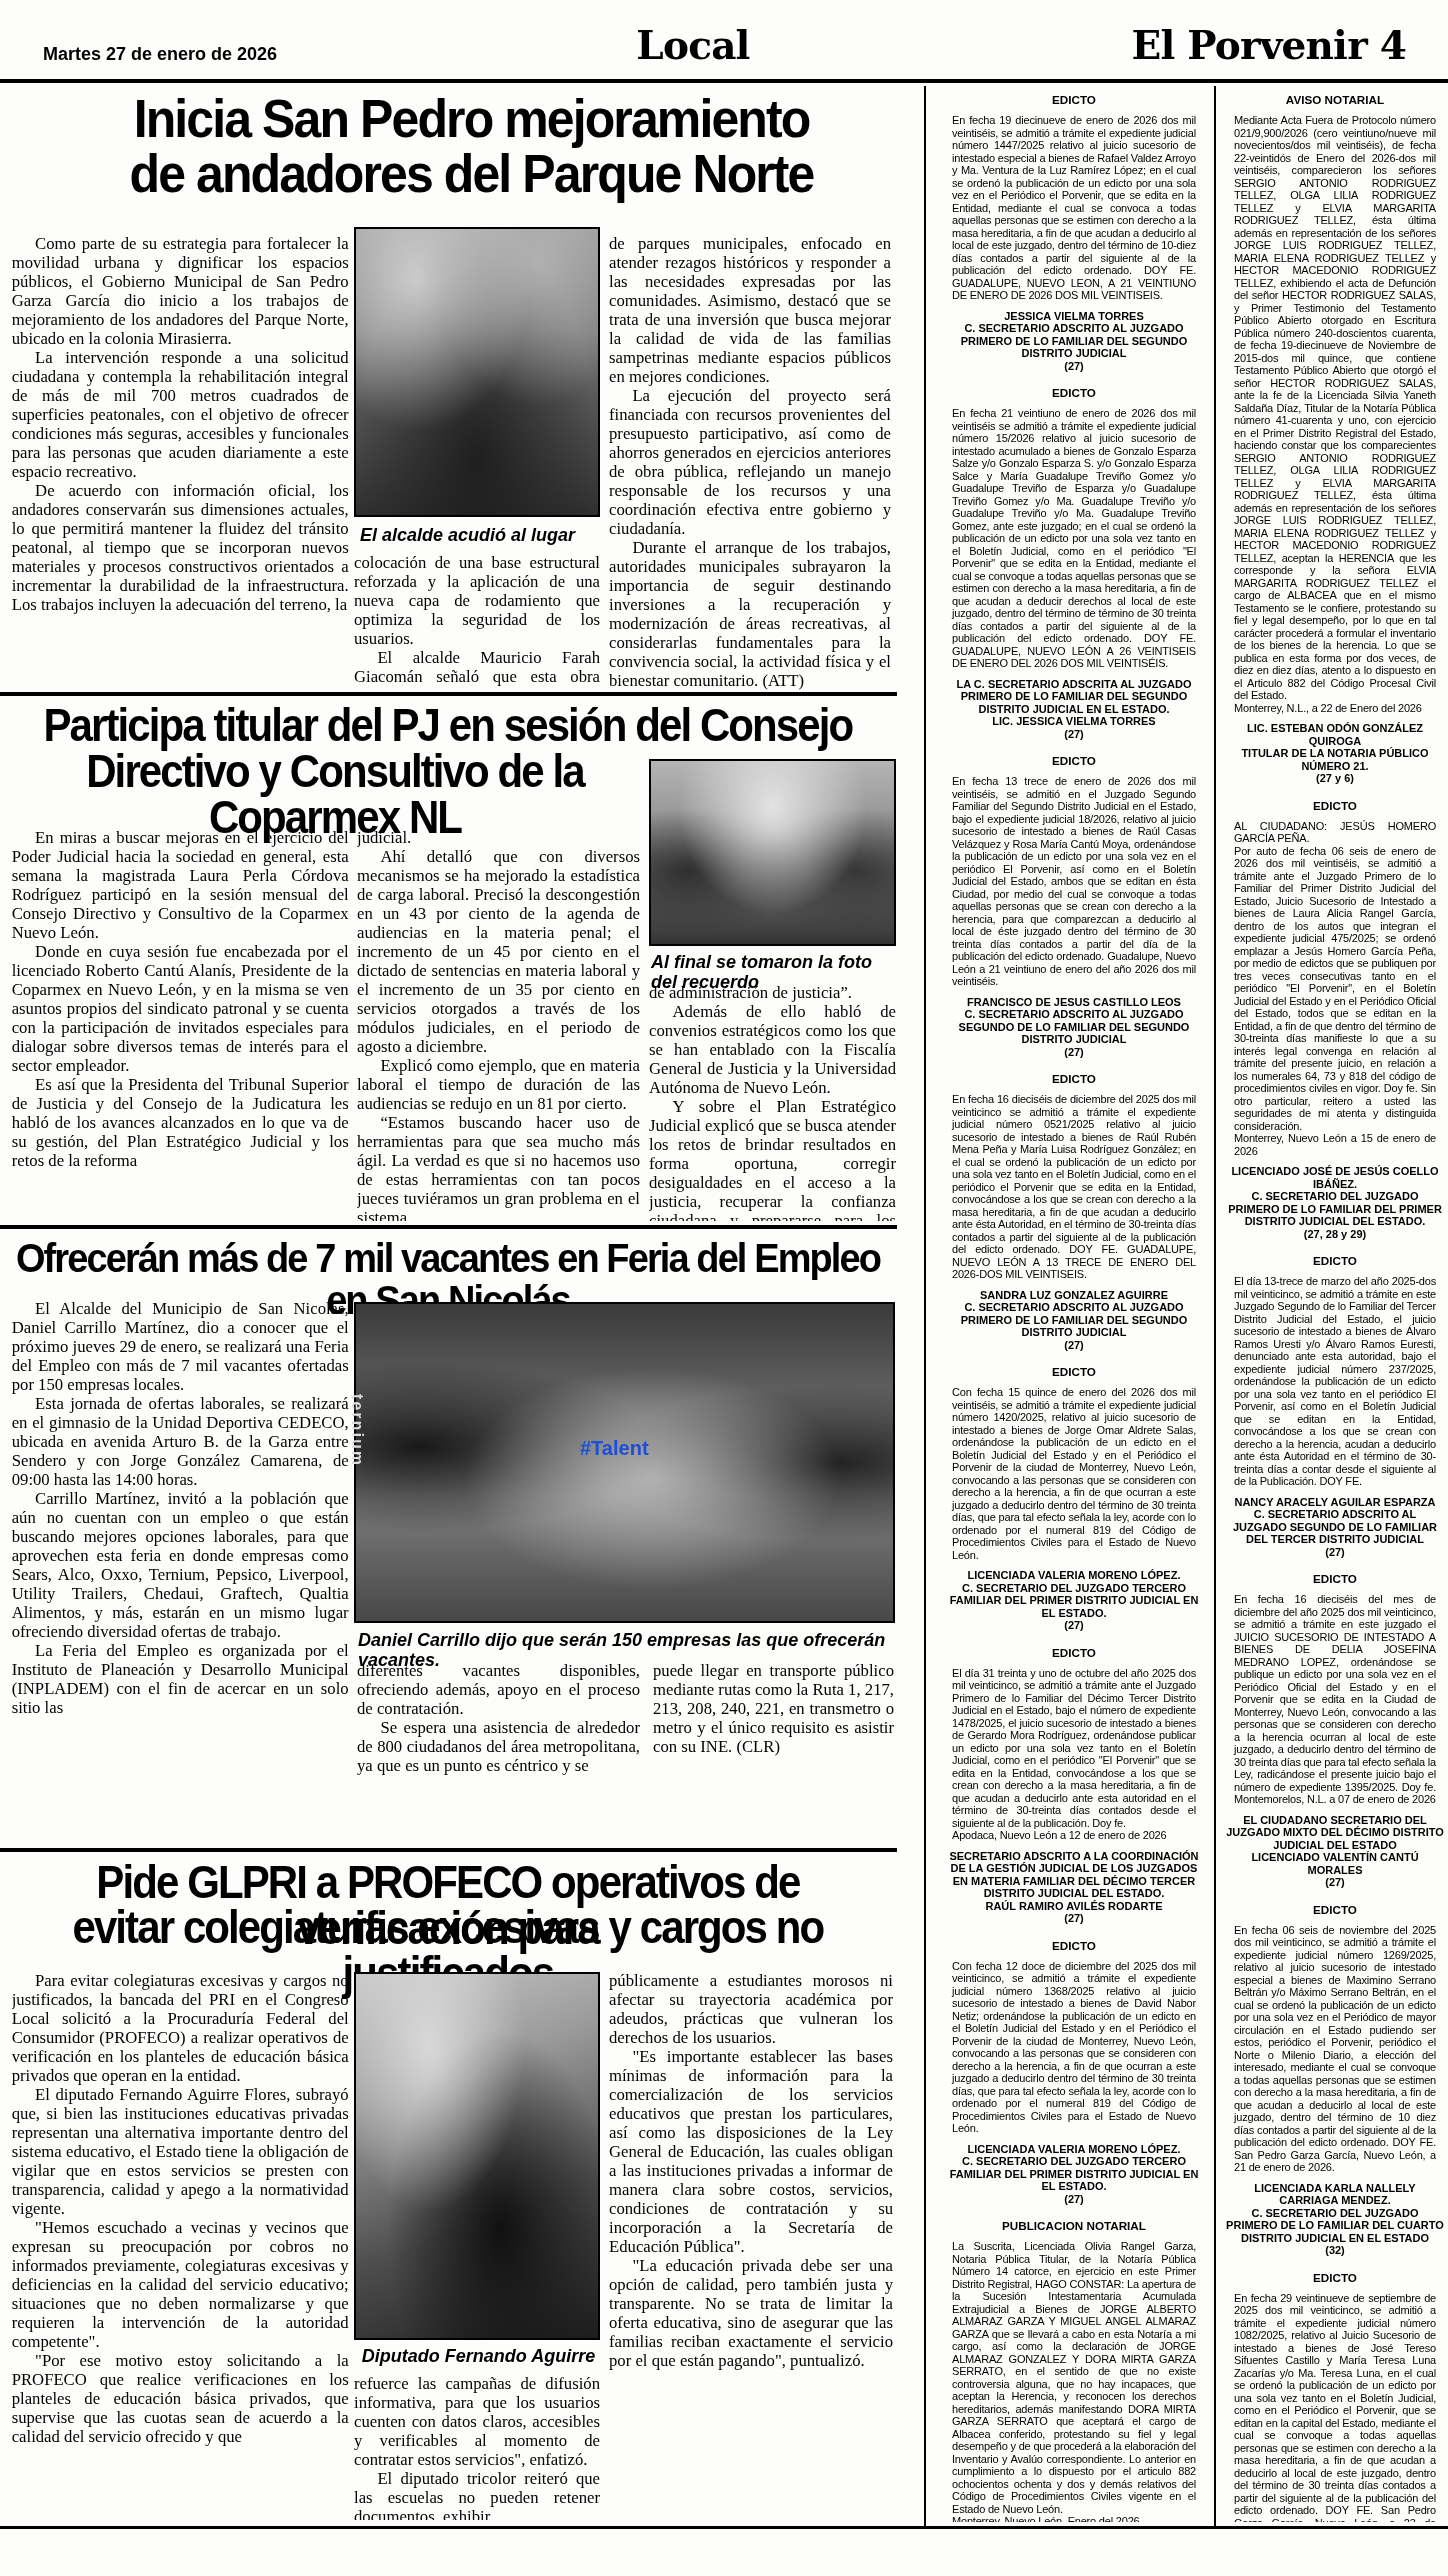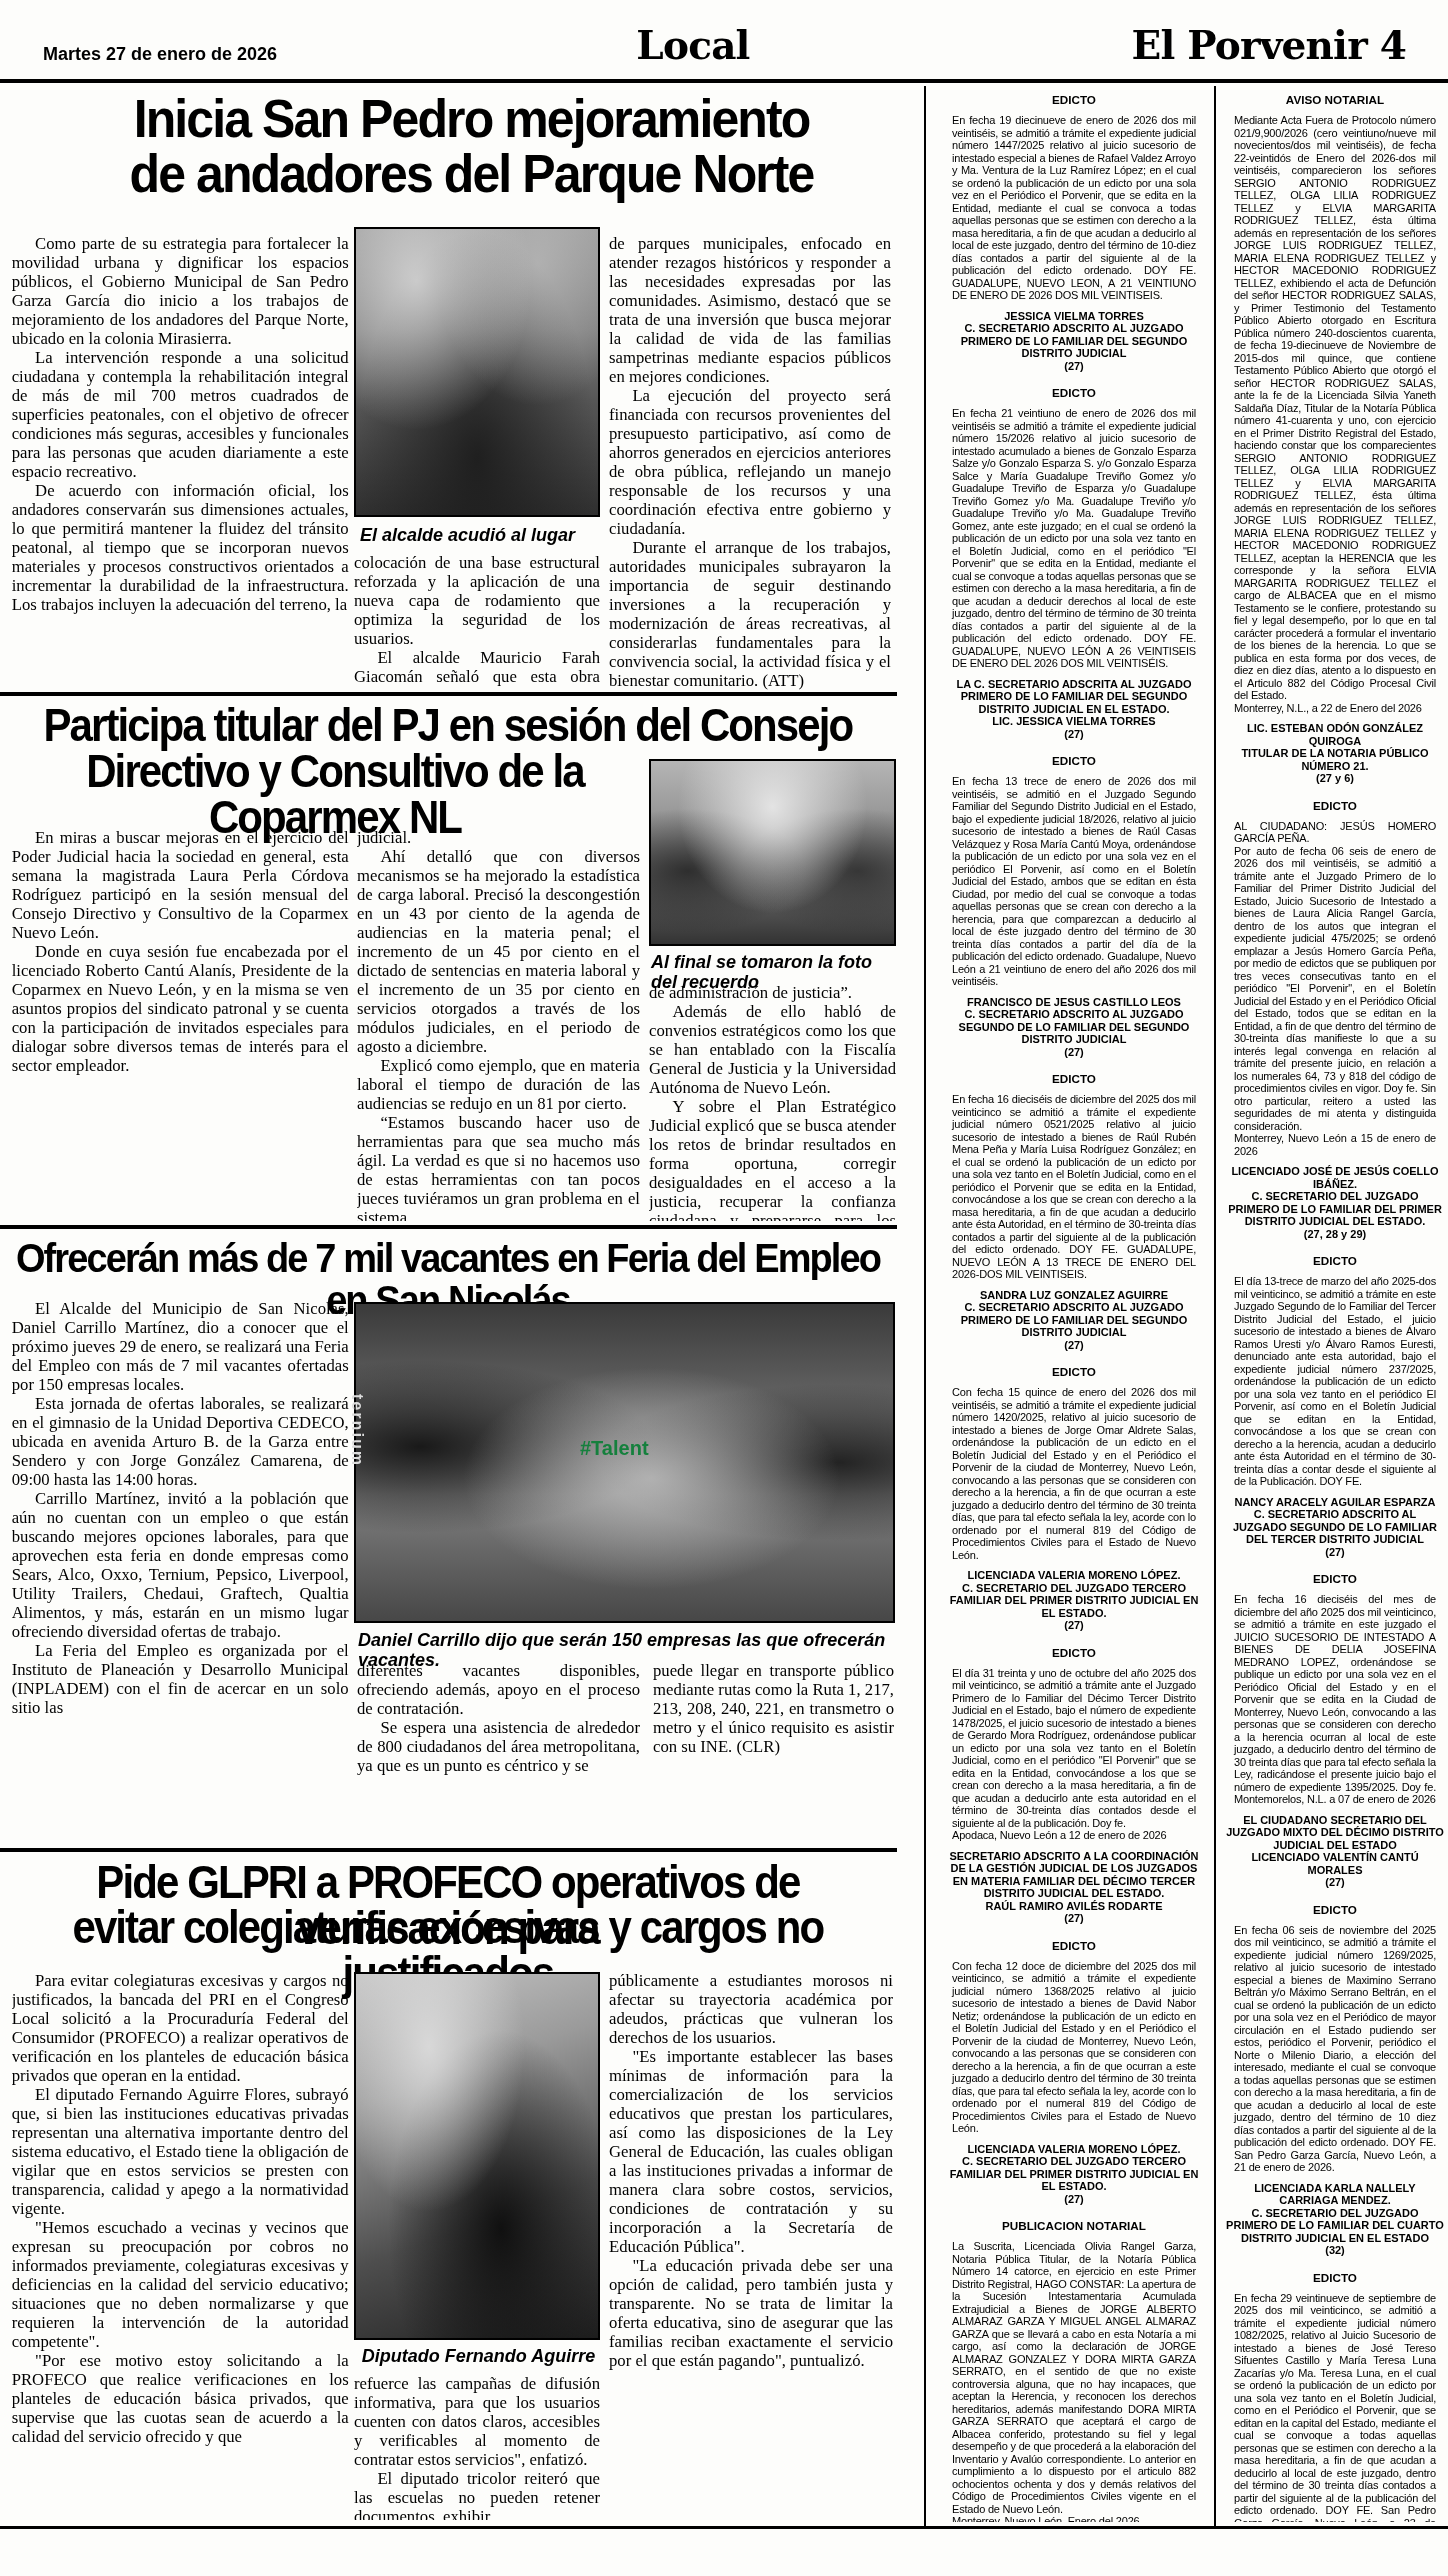--- a/index.html
+++ b/index.html
@@ -68,20 +68,21 @@
 <div class="photo" style="left:649px;top:759px;width:247px;height:187px;
      background:radial-gradient(ellipse at 50% 25%,rgba(235,235,235,.9),transparent 55%),
                 radial-gradient(ellipse at 15% 60%,rgba(30,30,30,.8),transparent 40%),
                 radial-gradient(ellipse at 85% 60%,rgba(40,40,40,.8),transparent 40%),
                 linear-gradient(180deg,#b5b5b5 0%,#8d8d8d 40%,#4c4c4c 85%,#333 100%);"></div>
 <div class="abs caption" style="left:651px;top:952px;width:245px;">Al final se tomaron la foto del recuerdo</div>
 
 <div class="abs bodycol" style="left:11.7px;top:828px;width:337px;height:393px;overflow:hidden;">
   <p>En miras a buscar mejoras en el ejercicio del Poder Judicial hacia la sociedad en general, esta semana la magistrada Laura Perla Córdova Rodríguez participó en la sesión mensual del Consejo Directivo y Consultivo de la Coparmex Nuevo León.</p>
   <p>Donde en cuya sesión fue encabezada por el licenciado Roberto Cantú Alanís, Presidente de la Coparmex en Nuevo León, y en la misma se ven asuntos propios del sindicato patronal y se cuenta con la participación de invitados especiales para dialogar sobre diversos temas de interés para el sector empleador.</p>
+  <p>Es así que la Presidenta del Tribunal Superior de Justicia y del Consejo de la Judicatura les habló de los avances alcanzados en lo que va de su gestión, del Plan Estratégico Judicial y los retos de la reforma</p>
 </div>
 <div class="abs bodycol" style="left:357px;top:828px;width:283px;height:393px;overflow:hidden;">
   <p style="text-indent:0;">judicial.</p>
   <p>Ahí detalló que con diversos mecanismos se ha mejorado la estadística de carga laboral. Precisó la descongestión en un 43 por ciento de la agenda de audiencias en la materia penal; el incremento de un 45 por ciento en el dictado de sentencias en materia laboral y el incremento de un 35 por ciento en servicios otorgados a través de los módulos judiciales, en el periodo de agosto a diciembre.</p>
   <p>Explicó como ejemplo, que en materia laboral el tiempo de duración de las audiencias se redujo en un 81 por cierto.</p>
   <p>“Estamos buscando hacer uso de herramientas para que sea mucho más ágil. La verdad es que si no hacemos uso de estas herramientas con tan pocos jueces tuviéramos un gran problema en el sistema</p>
 </div>
 <div class="abs bodycol" style="left:649px;top:983px;width:247px;height:238px;overflow:hidden;">
   <p style="text-indent:0;">de administración de justicia”.</p>
   <p>Además de ello habló de convenios estratégicos como los que se han entablado con la Fiscalía General de Justicia y la Universidad Autónoma de Nuevo León.</p>
@@ -99,21 +100,21 @@
   <p>La Feria del Empleo es organizada por el Instituto de Planeación y Desarrollo Municipal (INPLADEM) con el fin de acercar en un solo sitio las</p>
 </div>
 
 <div class="photo" style="left:354px;top:1302px;width:541px;height:321px;
      background:radial-gradient(ellipse at 55% 55%,rgba(200,200,200,.75),transparent 45%),
                 radial-gradient(ellipse at 12% 45%,rgba(15,15,15,.9),transparent 35%),
                 radial-gradient(ellipse at 90% 50%,rgba(20,20,20,.85),transparent 35%),
                 linear-gradient(180deg,#3a3a3a 0%,#6a6a6a 35%,#808080 60%,#474747 100%);"></div>
 <div class="abs" style="left:366px;top:1394px;color:#ddd;font-family:'Liberation Sans',sans-serif;
      font-weight:bold;font-size:15.6px;transform:rotate(90deg);transform-origin:left top;letter-spacing:2.3px;">ternium</div>
-<div class="abs" style="left:580px;top:1437px;color:#15803d;font-family:'Liberation Sans',sans-serif;
+<div class="abs" style="left:580px;top:1437px;color:#1d4ed8;font-family:'Liberation Sans',sans-serif;
      font-weight:bold;font-size:20px;">#Talent</div>
 <div class="abs caption" style="left:358px;top:1630px;width:537px;">Daniel Carrillo dijo que serán 150 empresas las que ofrecerán vacantes.</div>
 
 <div class="abs bodycol" style="left:357px;top:1661px;width:283px;height:185px;overflow:hidden;">
   <p style="text-indent:0;">diferentes vacantes disponibles, ofreciendo además, apoyo en el proceso de contratación.</p>
   <p>Se espera una asistencia de alrededor de 800 ciudadanos del área metropolitana, ya que es un punto es céntrico y se</p>
 </div>
 <div class="abs bodycol" style="left:653px;top:1661px;width:241px;height:185px;overflow:hidden;">
   <p style="text-indent:0;">puede llegar en transporte público mediante rutas como la Ruta 1, 217, 213, 208, 240, 221, en transmetro o metro y el único requisito es asistir con su INE. (CLR)</p>
 </div>

